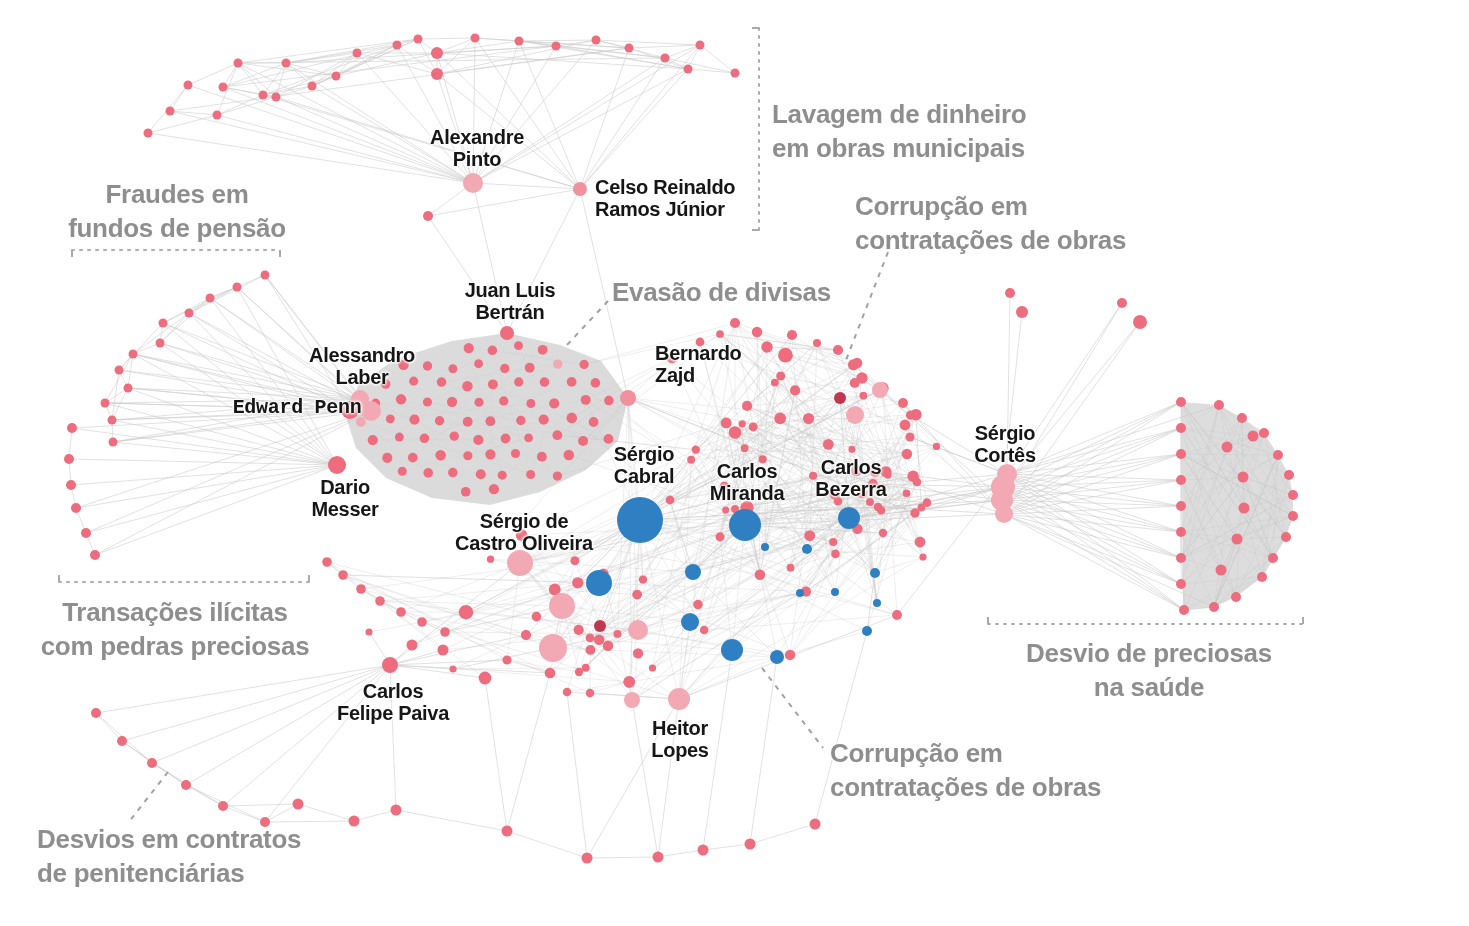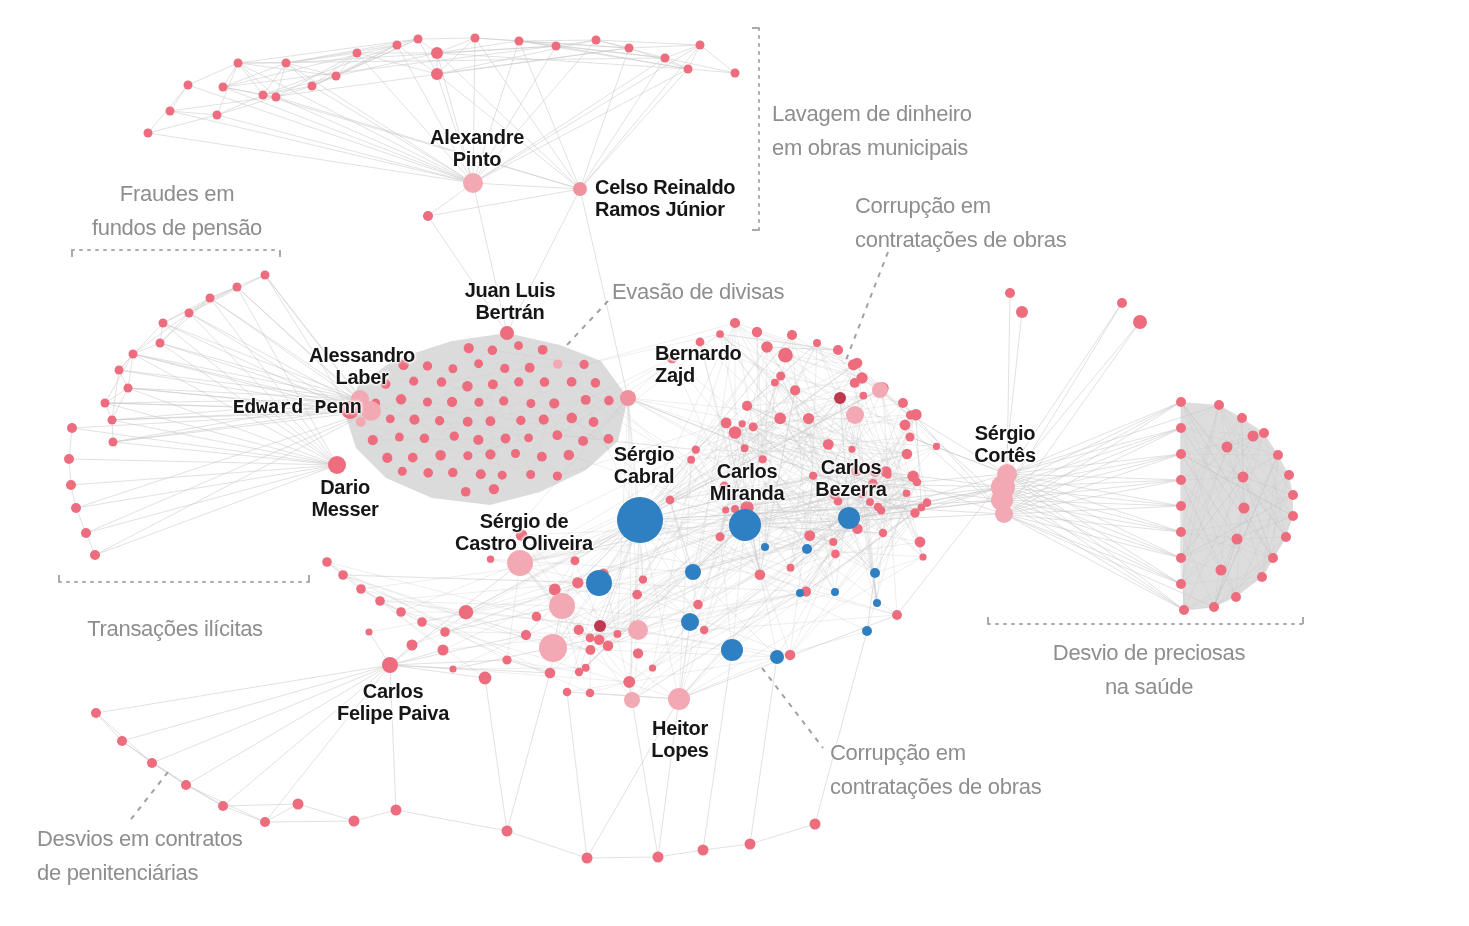--- a/index.html
+++ b/index.html
@@ -1,20 +1,20 @@
 <!DOCTYPE html>
 <html><head>
 <meta charset="utf-8">
 <style>
   html,body{margin:0;padding:0;background:#ffffff;}
   #canvas{position:relative;width:1469px;height:926px;background:#ffffff;overflow:hidden;
           font-family:"Liberation Sans","DejaVu Sans",sans-serif;}
   #net{position:absolute;left:0;top:0;}
   #labels{position:absolute;left:0;top:0;width:100%;height:100%;pointer-events:none;}
-  .anno{position:absolute;font-weight:normal;font-size:22px;line-height:34px;color:#8e8e8e;
+  .anno{position:absolute;font-weight:bold;font-size:26px;line-height:34px;color:#8e8e8e;
         letter-spacing:-0.3px;white-space:nowrap;
         text-shadow:0 0 2px #fff,0 0 2px #fff,0 0 3px #fff,0 0 4px #fff;}
   .person{position:absolute;font-weight:bold;font-size:20px;line-height:22px;color:#161616;
         letter-spacing:-0.3px;white-space:nowrap;
         text-shadow:0 0 2px #fff,0 0 2px #fff,0 0 3px #fff,0 0 3px #fff,0 0 4px #fff;}
   .center{transform:translate(-50%,-50%);text-align:center;}
   .left{transform:translate(0,-50%);text-align:left;}
   .lbl-line{display:block;}
 </style>
 </head>
@@ -376,20 +376,21 @@
       </div>
       <div class="anno left" style="left: 855px; top: 223px;">
         <span class="lbl-line">Corrupção em</span>
         <span class="lbl-line">contratações de obras</span>
       </div>
       <div class="anno left" style="left: 612px; top: 292px;">
         <span class="lbl-line">Evasão de divisas</span>
       </div>
       <div class="anno center" style="left: 175px; top: 629px;">
         <span class="lbl-line">Transações ilícitas</span>
+        <span class="lbl-line">com pedras preciosas</span>
       </div>
       <div class="anno center" style="left: 1149px; top: 670px;">
         <span class="lbl-line">Desvio de preciosas</span>
         <span class="lbl-line">na saúde</span>
       </div>
       <div class="anno left" style="left: 830px; top: 770px;">
         <span class="lbl-line">Corrupção em</span>
         <span class="lbl-line">contratações de obras</span>
       </div>
       <div class="anno left" style="left: 37px; top: 856px;">

